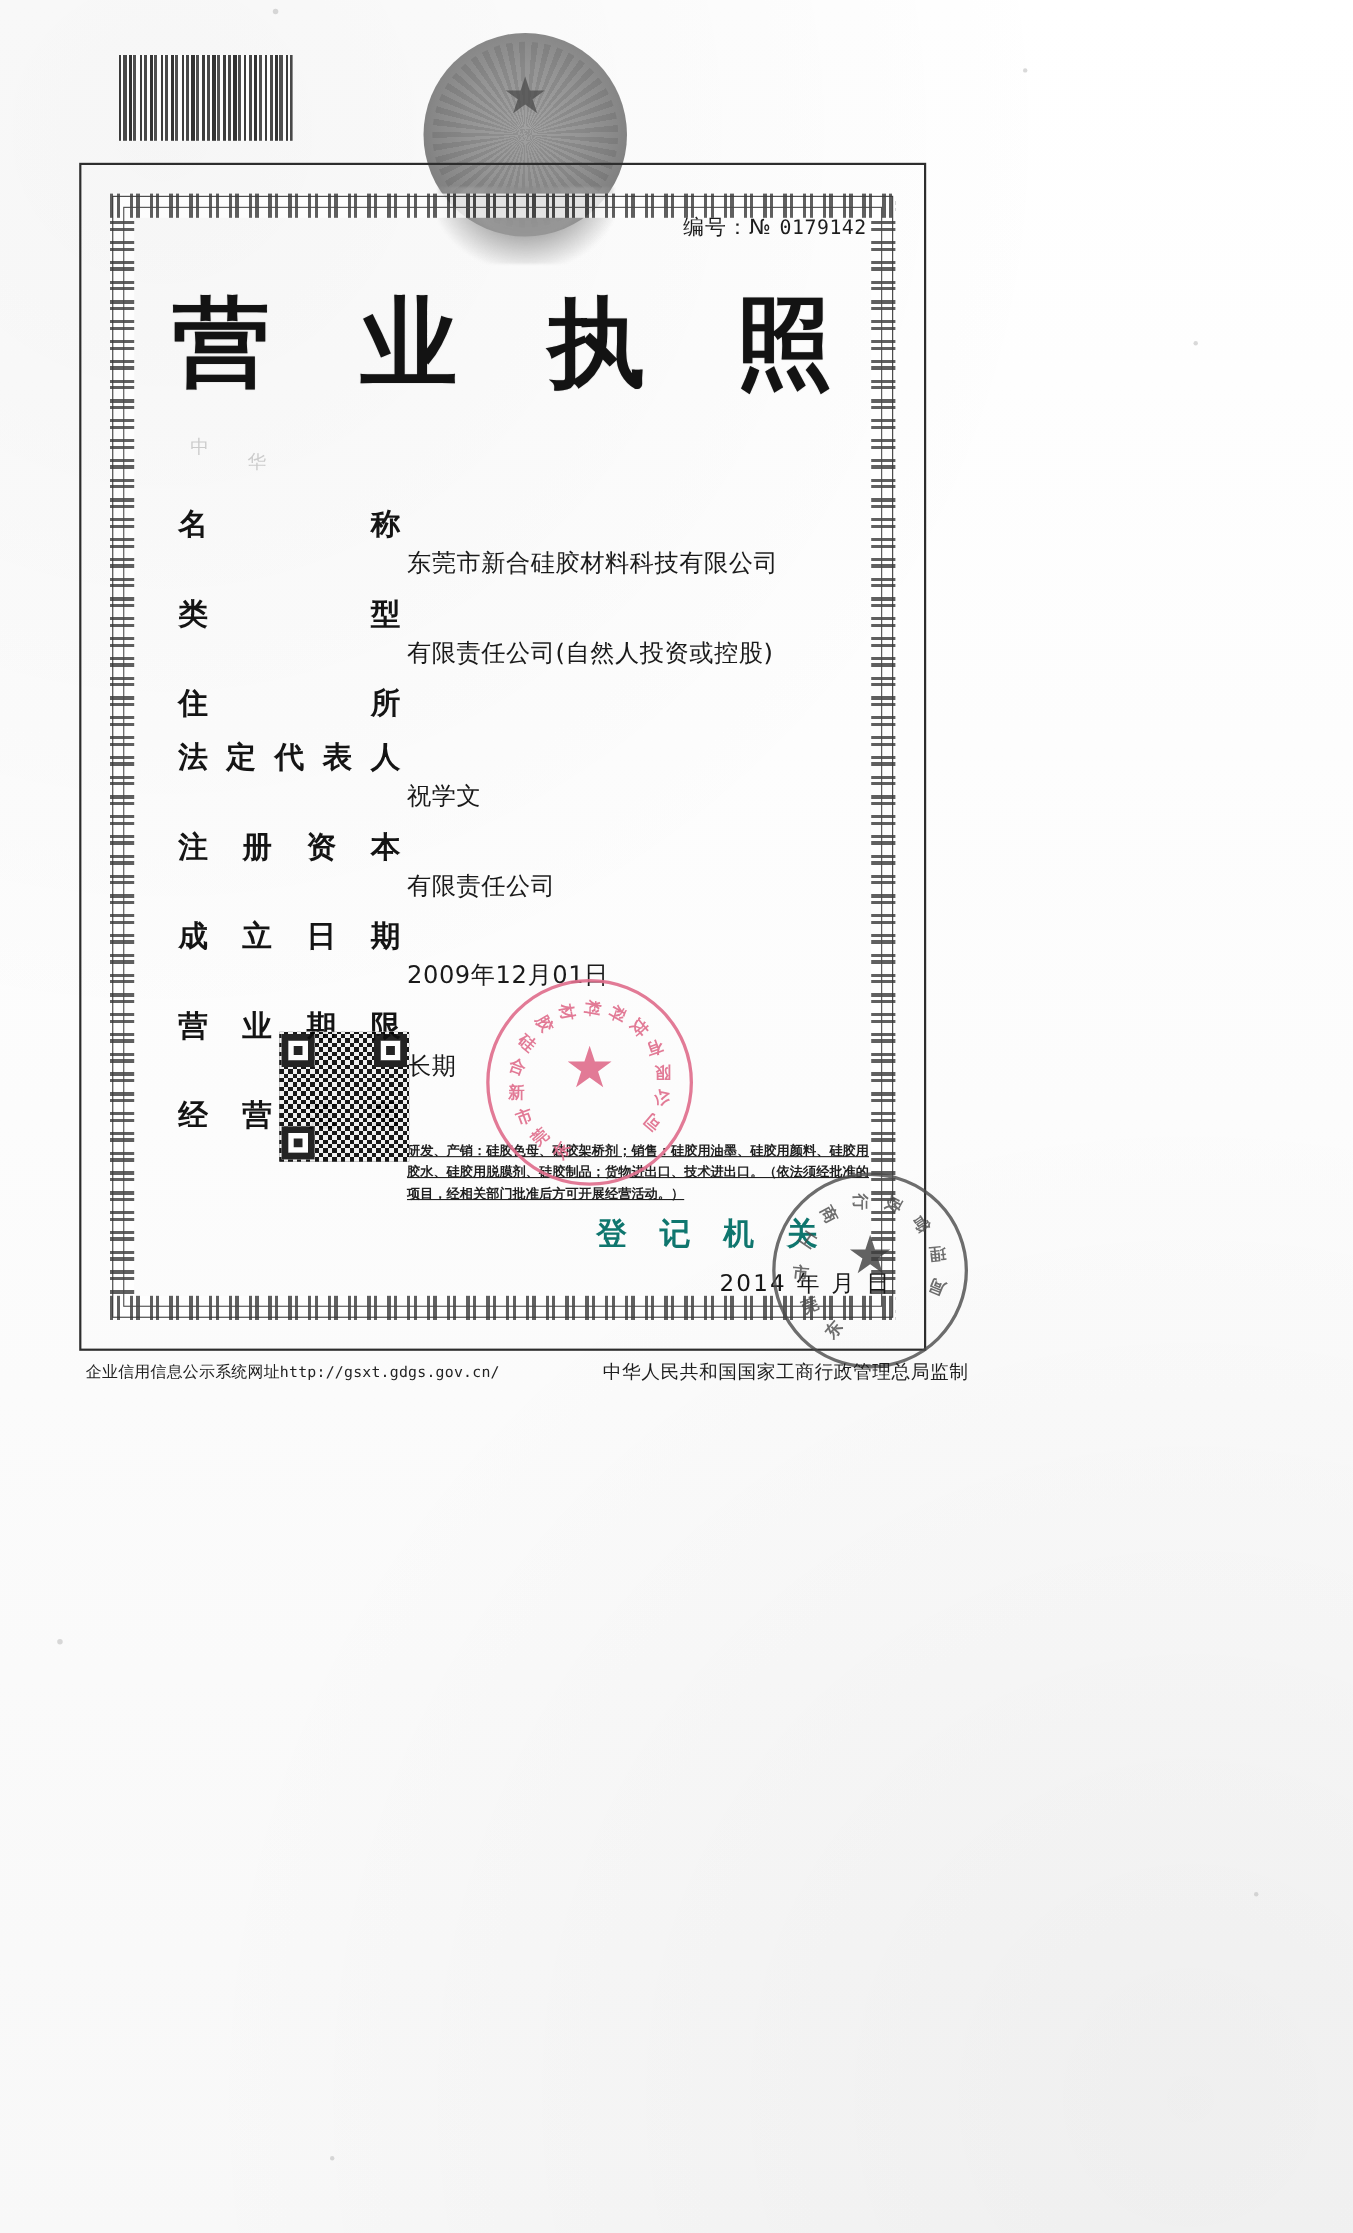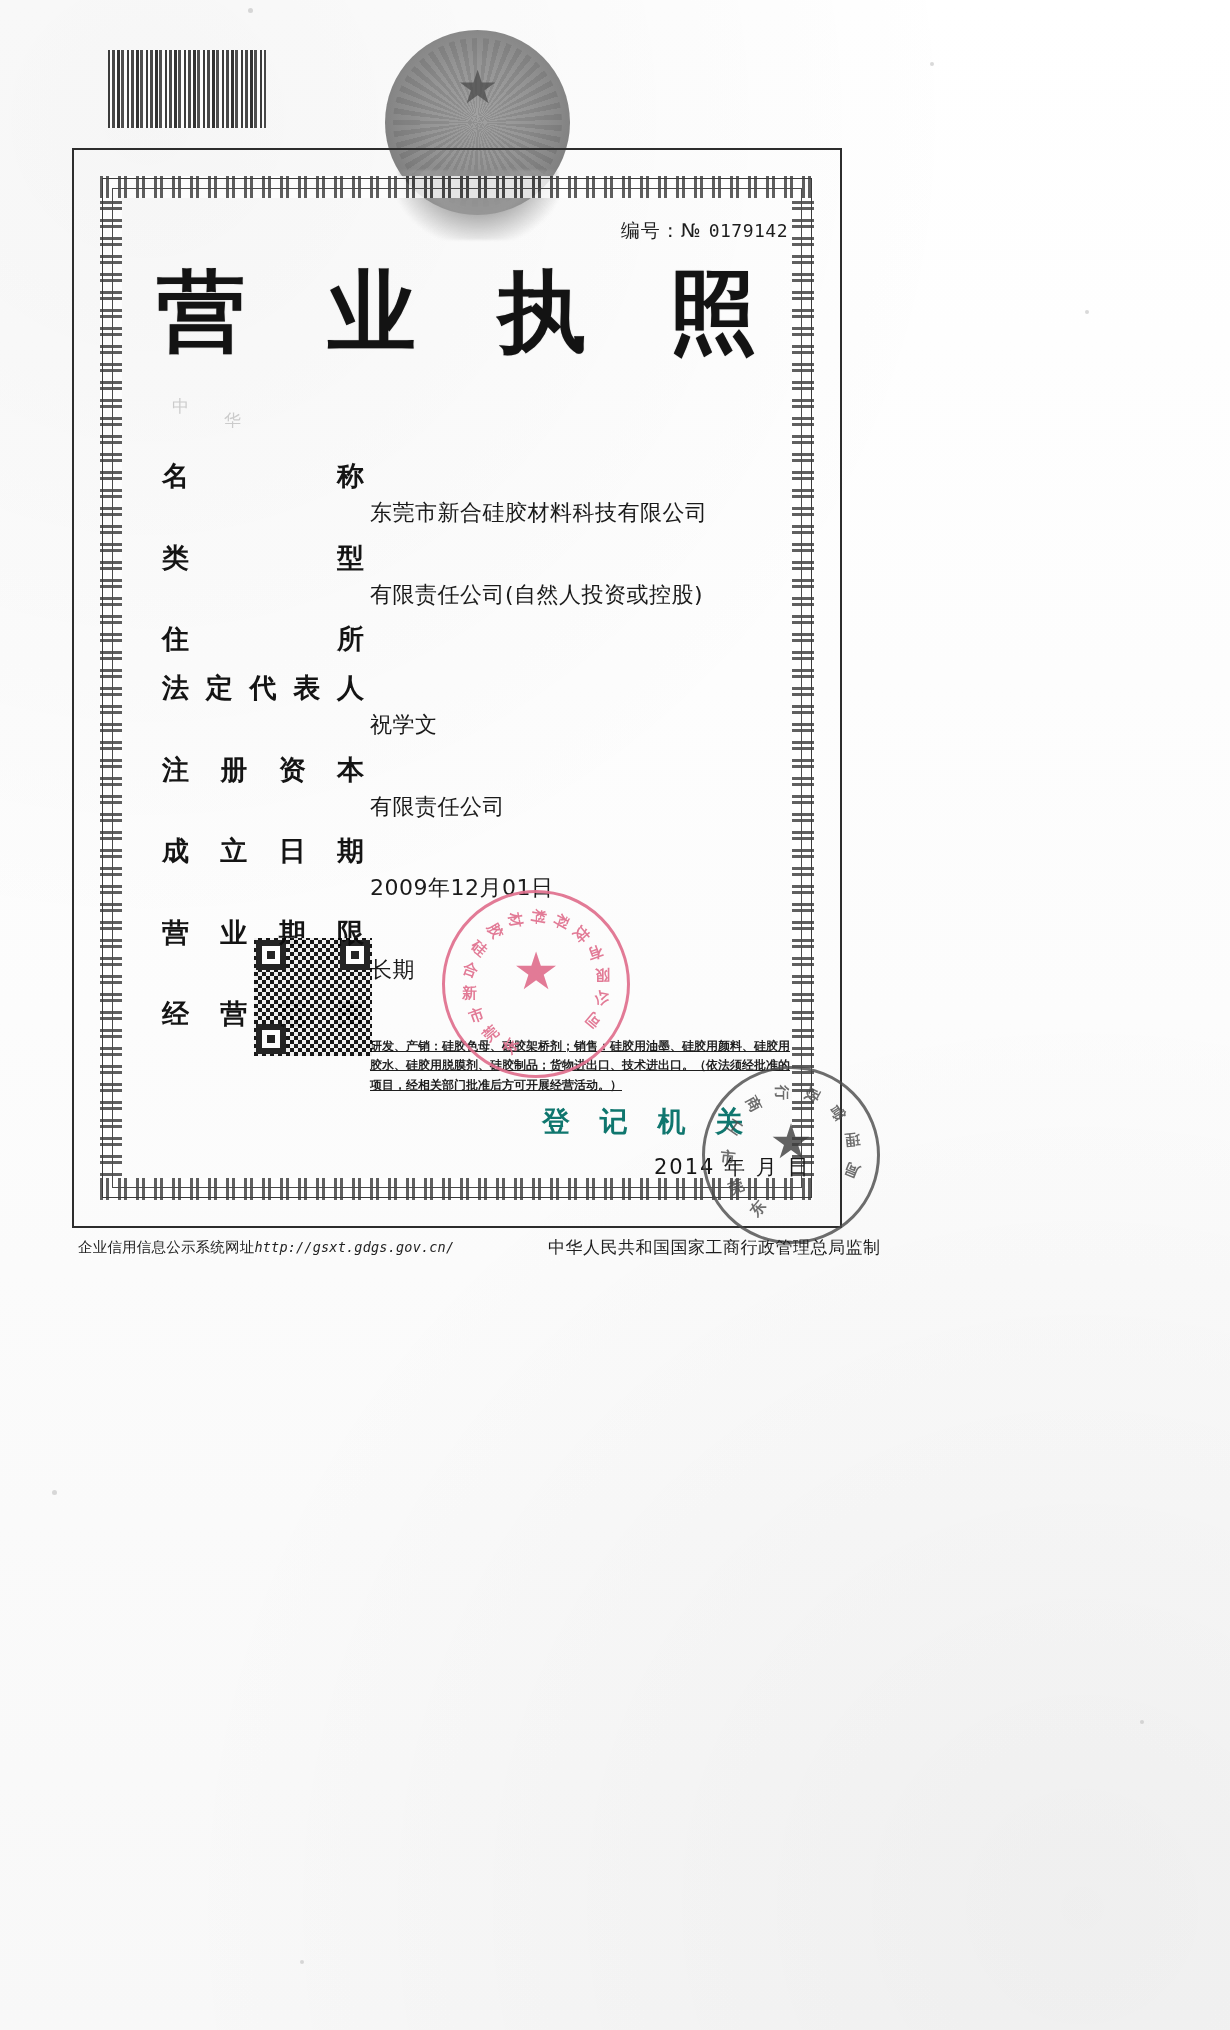--- a/index.html
+++ b/index.html
@@ -130,21 +130,21 @@
   .frame-inner {
     position: absolute;
     inset: 40px;
     border: 1px solid #4a4a4a;
   }
 
   
   .serial {
     position: absolute;
     right: 54px;
-    top: 70px;
+    top: 46px;
     font-family: "DejaVu Sans", sans-serif;
     font-size: 19px;
     color: #1d1d1d;
     letter-spacing: 1px;
     white-space: nowrap;
   }
   .serial .no-sym { font-size: 19px; }
   .serial .digits { font-family: "DejaVu Sans Mono", monospace; font-size: 18px; letter-spacing: .5px; }
 
   
@@ -342,21 +342,21 @@
   
   .footer-left {
     position: absolute;
     left: 78px;
     top: 1238px;
     font-size: 14.5px;
     color: #232323;
     letter-spacing: .2px;
     font-family: "DejaVu Sans", sans-serif;
   }
-  .footer-left .url { font-family: "DejaVu Sans Mono", monospace; font-size: 13.5px; font-style: italic; }
+  .footer-left .url { font-family: "DejaVu Sans Mono", monospace; font-size: 13.5px; }
   .footer-right {
     position: absolute;
     left: 548px;
     top: 1236px;
     font-size: 17px;
     color: #1e1e1e;
     letter-spacing: .5px;
   }
 
   

